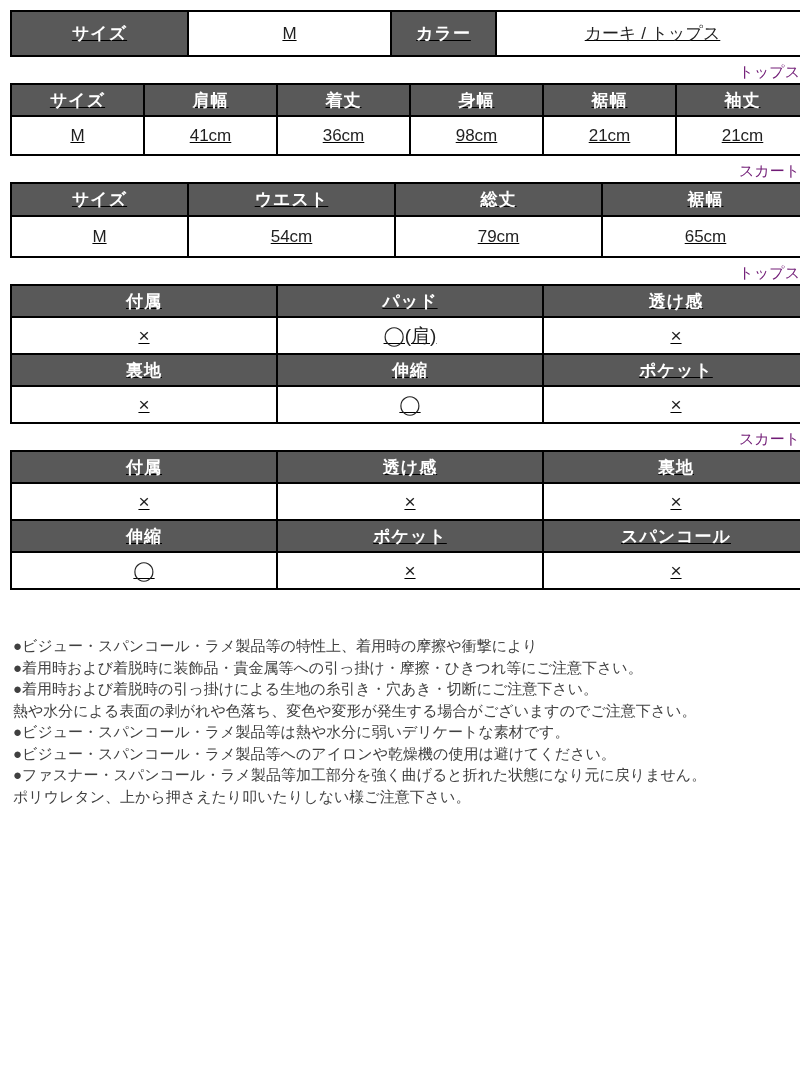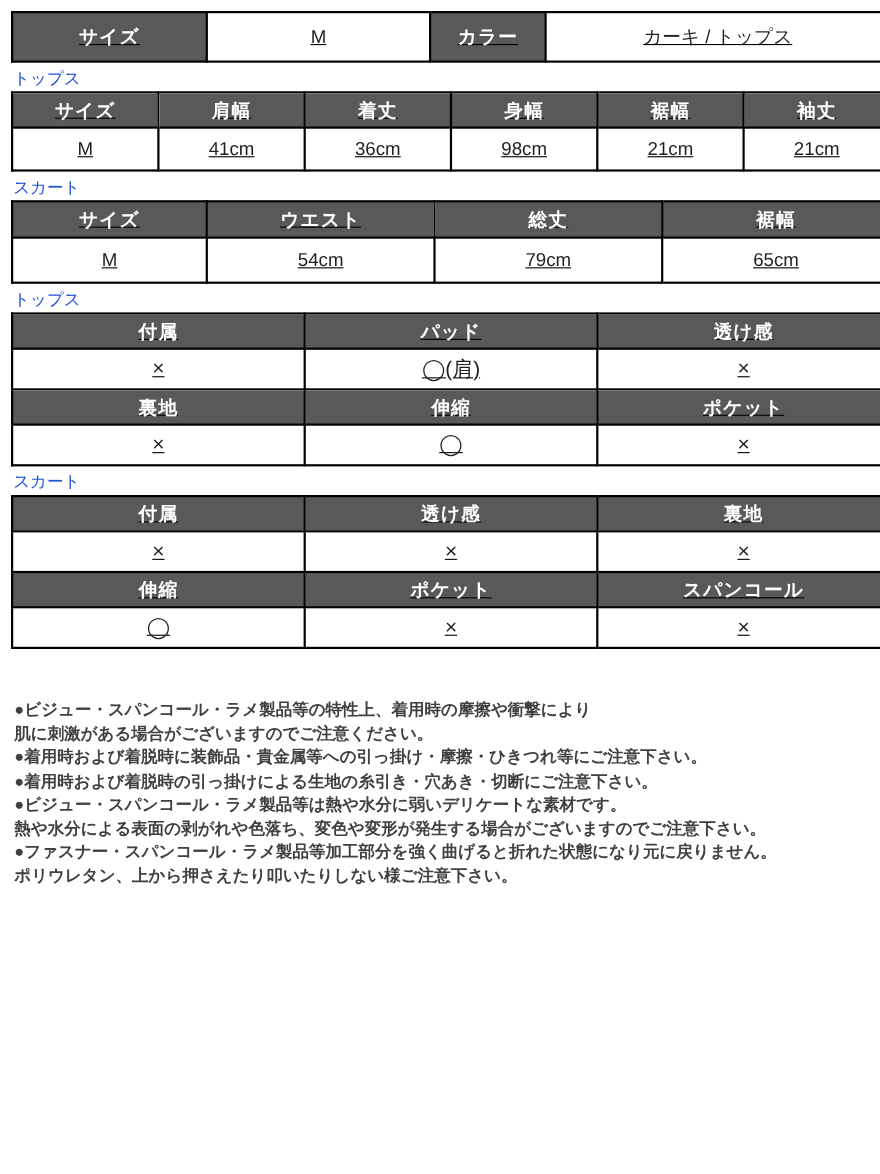--- a/index.html
+++ b/index.html
@@ -50,35 +50,35 @@
   .r47 td { height: 43px; }
   .rh33 td { height: 30px; }
   .rv40 td { height: 37px; }
   .rh34 td { height: 31px; }
   .rv42 td { height: 39px; }
   .fh33 td { height: 30px; }
   .fv38 td { height: 35px; }
   .section-label {
     margin: 5px 0 1px 12px;
     font-size: 15px;
-    color: #1d4ed8;
+    color: #701a75;
     line-height: 20px;
+    text-align: right;
   }
   .care {
     margin: 45px 0 0 13px;
     font-size: 15px;
     color: #404040;
     line-height: 21.5px;
   }
   .care .care-title {
     padding-left: 13px;
   }
   .care .care-line {
     white-space: nowrap;
-    font-weight: bold;
   }
 </style>
 </head>
 <body>
 
 <div class="page">
 
   <table class="tbl">
     <colgroup>
       <col style="width:177px">
@@ -189,22 +189,22 @@
     <tr class="fv38">
       <td class="val sym">◯</td>
       <td class="val sym">×</td>
       <td class="val sym">×</td>
     </tr>
   </tbody>
     </table>
 
   <div class="care">
     <div class="care-line">●ビジュー・スパンコール・ラメ製品等の特性上、着用時の摩擦や衝撃により</div>
-    <div class="care-line">肌に刺激がある場合がございますのでご注意ください。</div>
     <div class="care-line">●着用時および着脱時に装飾品・貴金属等への引っ掛け・摩擦・ひきつれ等にご注意下さい。</div>
     <div class="care-line">●着用時および着脱時の引っ掛けによる生地の糸引き・穴あき・切断にご注意下さい。</div>
+    <div class="care-line">熱や水分による表面の剥がれや色落ち、変色や変形が発生する場合がございますのでご注意下さい。</div>
     <div class="care-line">●ビジュー・スパンコール・ラメ製品等は熱や水分に弱いデリケートな素材です。</div>
-    <div class="care-line">熱や水分による表面の剥がれや色落ち、変色や変形が発生する場合がございますのでご注意下さい。</div>
+    <div class="care-line">●ビジュー・スパンコール・ラメ製品等へのアイロンや乾燥機の使用は避けてください。</div>
     <div class="care-line">●ファスナー・スパンコール・ラメ製品等加工部分を強く曲げると折れた状態になり元に戻りません。</div>
     <div class="care-line">ポリウレタン、上から押さえたり叩いたりしない様ご注意下さい。</div>
   </div>
 
 </div>
 
 </body></html>

